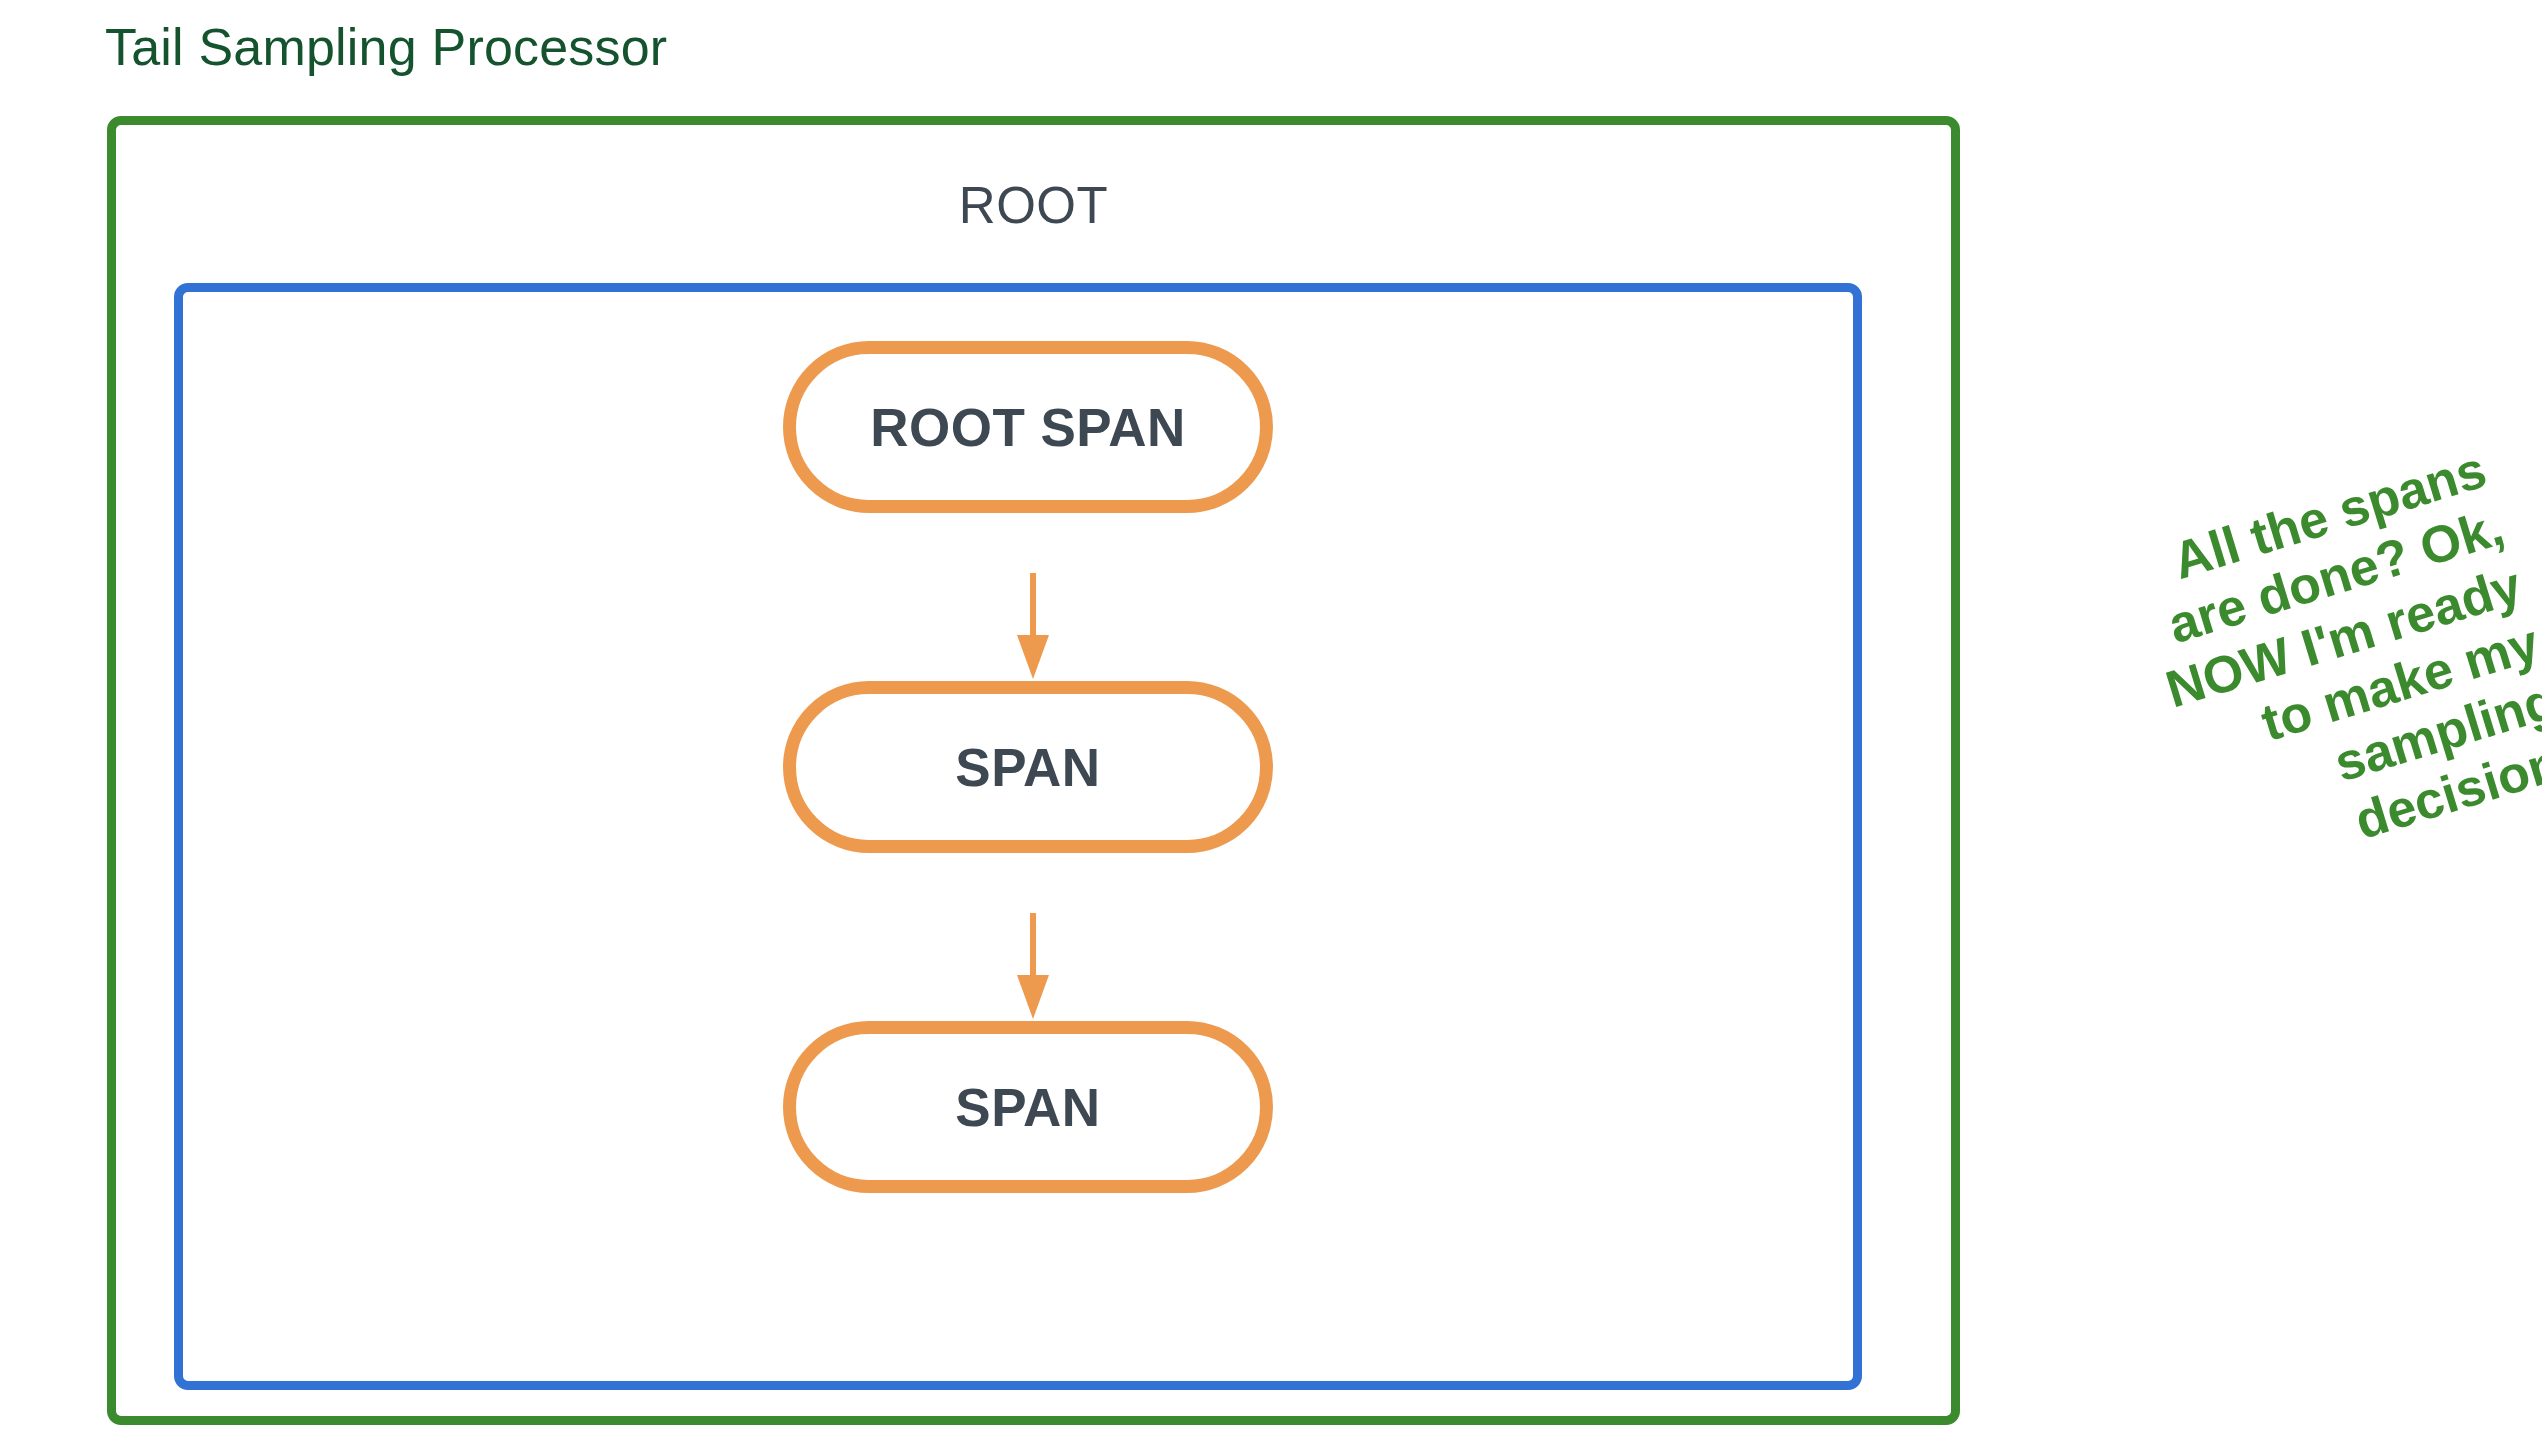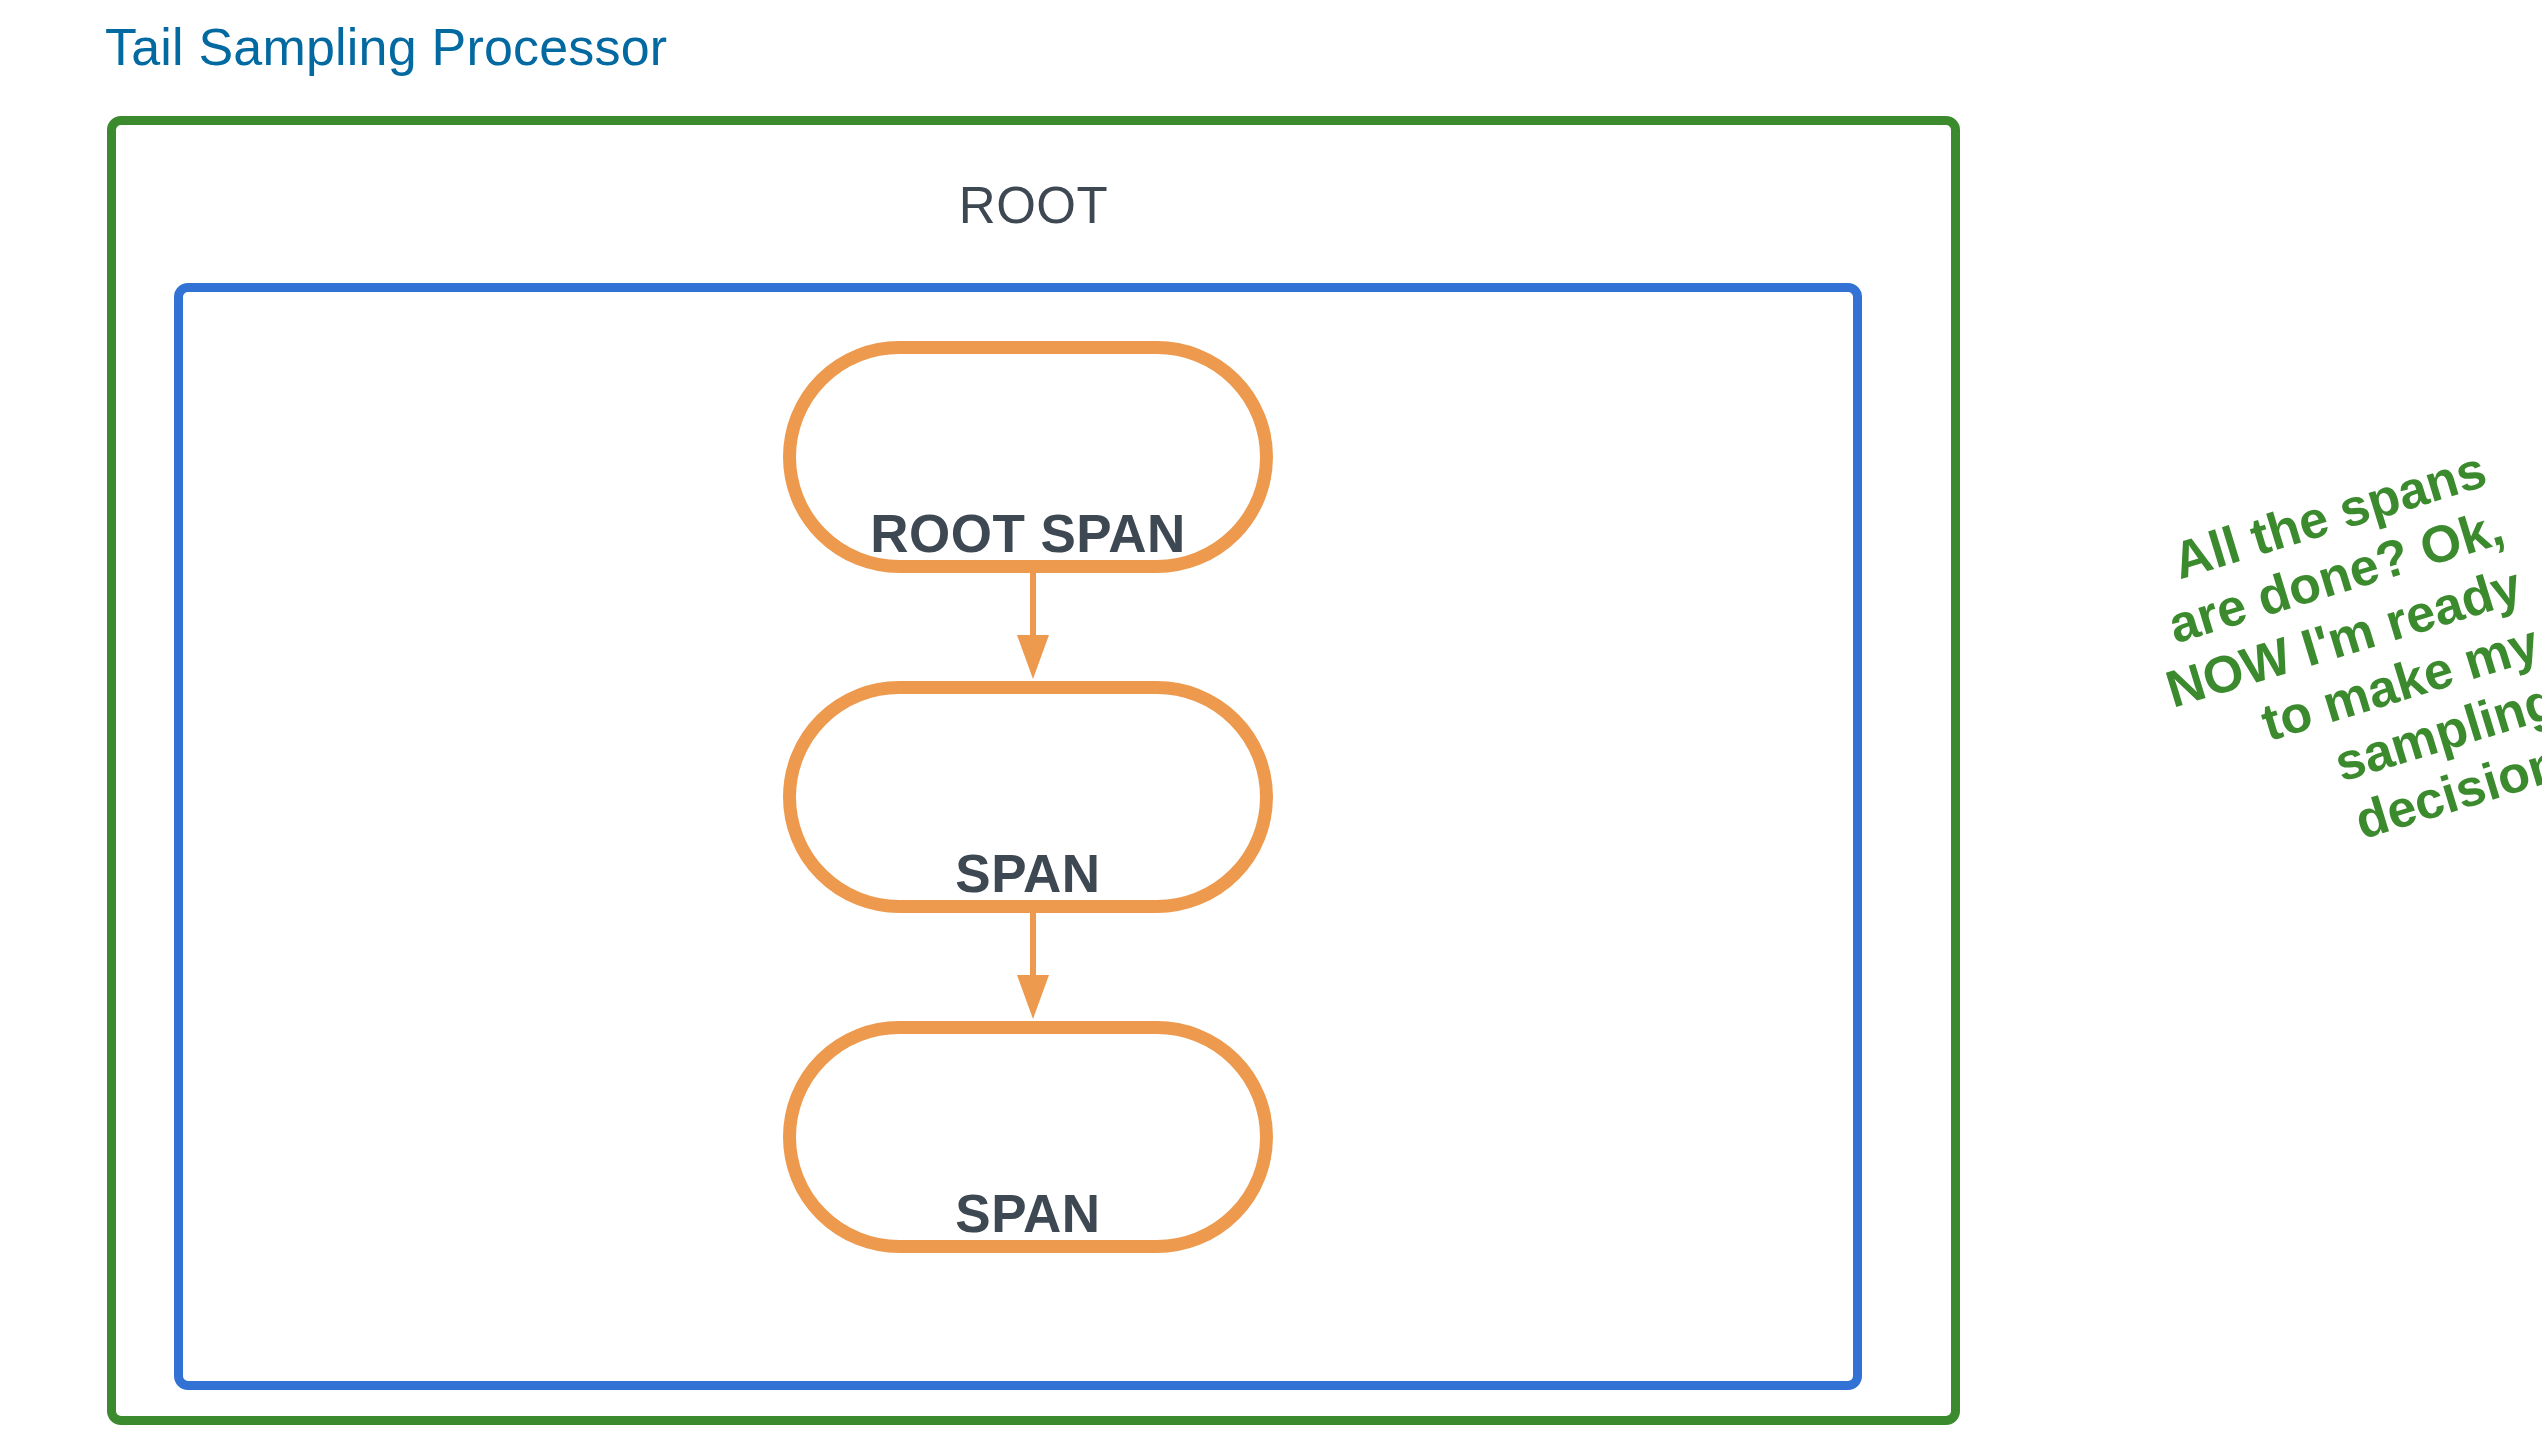--- a/index.html
+++ b/index.html
@@ -24,21 +24,21 @@
     height: 1454px;
   }
 
   
   .processor-title {
     position: absolute;
     left: 105px;
     top: 18px;
     font-size: 52px;
     font-weight: 400;
-    color: #0369a1;
+    color: #14532d;
     letter-spacing: 0.2px;
     white-space: nowrap;
     line-height: 1.15;
   }
 
   
   .processor-box {
     position: absolute;
     left: 107px;
     top: 116px;
@@ -83,27 +83,27 @@
     left: 0;
     top: 0;
     width: 100%;
     height: 100%;
   }
 
   .span-node {
     position: absolute;
     box-sizing: border-box;
     width: 490px;
-    height: 232px;
+    height: 172px;
     left: 600px;
     border: 13px solid #ed9a4e;
     border-radius: 116px;
     background: #ffffff;
     display: flex;
-    align-items: flex-end;
+    align-items: center;
     justify-content: center;
   }
   .span-node.n0 { top: 49px; }
   .span-node.n1 { top: 389px; }
   .span-node.n2 { top: 729px; }
 
   .span-label {
     font-size: 53px;
     font-weight: bold;
     color: #3d4852;

